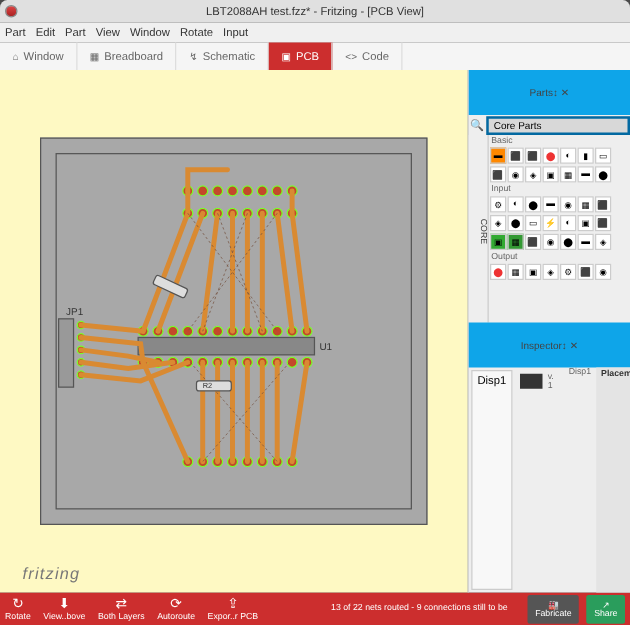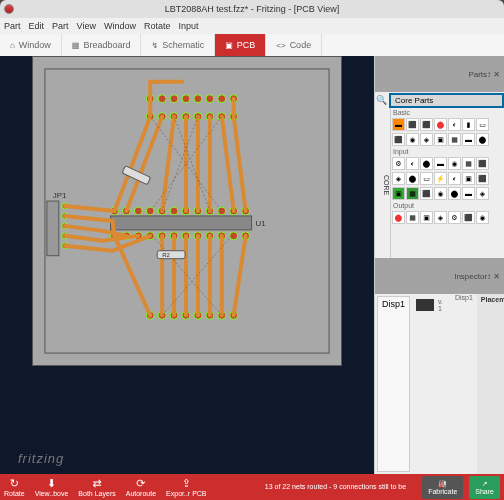--- a/index.html
+++ b/index.html
@@ -6,25 +6,25 @@
 body { width: 504px; height: 500px; background: #4a4a4a; overflow: hidden; }
 .titlebar { height: 18px; background: #e0e0e0; display: flex; align-items: center; justify-content: center; border-top-left-radius: 6px; border-top-right-radius: 6px; font-size: 9px; color: #333; position: relative; }
 .titlebar-icon { position: absolute; left: 4px; width: 10px; height: 10px; border-radius: 50%; background: linear-gradient(#d44, #a22); border: 1px solid #888; }
 .menubar { height: 16px; background: #f0f0f0; display: flex; align-items: center; font-size: 9px; padding: 0 4px; gap: 8px; color: #333; }
 .menubar span { cursor: pointer; }
 .tabs { height: 22px; background: #f5f5f5; display: flex; align-items: stretch; font-size: 9px; }
 .tab { padding: 0 10px; display: flex; align-items: center; gap: 4px; border-right: 1px solid #ddd; color: #666; cursor: pointer; }
 .tab.active { background: #cc2e2e; color: #fff; }
 .tab-icon { font-size: 8px; }
 .main { display: flex; height: 418px; }
-.canvas-area { flex: 1; background: #0f172a; position: relative; display:flex; align-items:flex-start; justify-content:center; }
+.canvas-area { flex: 1; background: #fef9c3; position: relative; display:flex; align-items:center; justify-content:center; }
 .canvas-bg { width: 310px; height: 310px; background: #a8a8a8; position: relative; border: 1px solid #555; }
 .watermark { position:absolute; left:18px; bottom:8px; color:#777; font-size:13px; font-style:italic; letter-spacing:1px; }
 .panels { width: 130px; background: #eee; display:flex; flex-direction:column; border-left:1px solid #ccc; }
-.panel-header { height: 14px; background: #a3a3a3; font-size: 8px; display:flex; align-items:center; padding:18px 4px; justify-content:flex-end; color:#444; }
+.panel-header { height: 14px; background: #0ea5e9; font-size: 8px; display:flex; align-items:center; padding:18px 4px; justify-content:center; color:#444; }
 .panel-search { display:flex; align-items:center; height:16px; }
 .panel-search .mag { width:14px; font-size:9px; text-align:center; }
 .panel-search .label { background:#d8d8d8; font-size:8px; padding:1px 4px; border:2px solid #0369a1; flex:1; }
 .core-palette { display:flex; height:150px; }
 .core-tab { width:16px; background:#eee; font-size:7px; writing-mode:vertical-rl; text-align:center; padding-top:4px; border-right:1px solid #ccc; color:#333; }
 .palette-grid { flex:1; display:flex; flex-direction:column; overflow:hidden; }
 .palette-section { font-size:7px; color:#666; padding:1px 2px; }
 .palette-row { display:flex; flex-wrap:wrap; gap:1px; padding:1px; }
 .palette-item { width:13px; height:13px; background:#fff; border:1px solid #ccc; display:flex; align-items:center; justify-content:center; font-size:7px; }
 .inspector { flex:1; display:flex; flex-direction:row;justify-content:space-between; }

